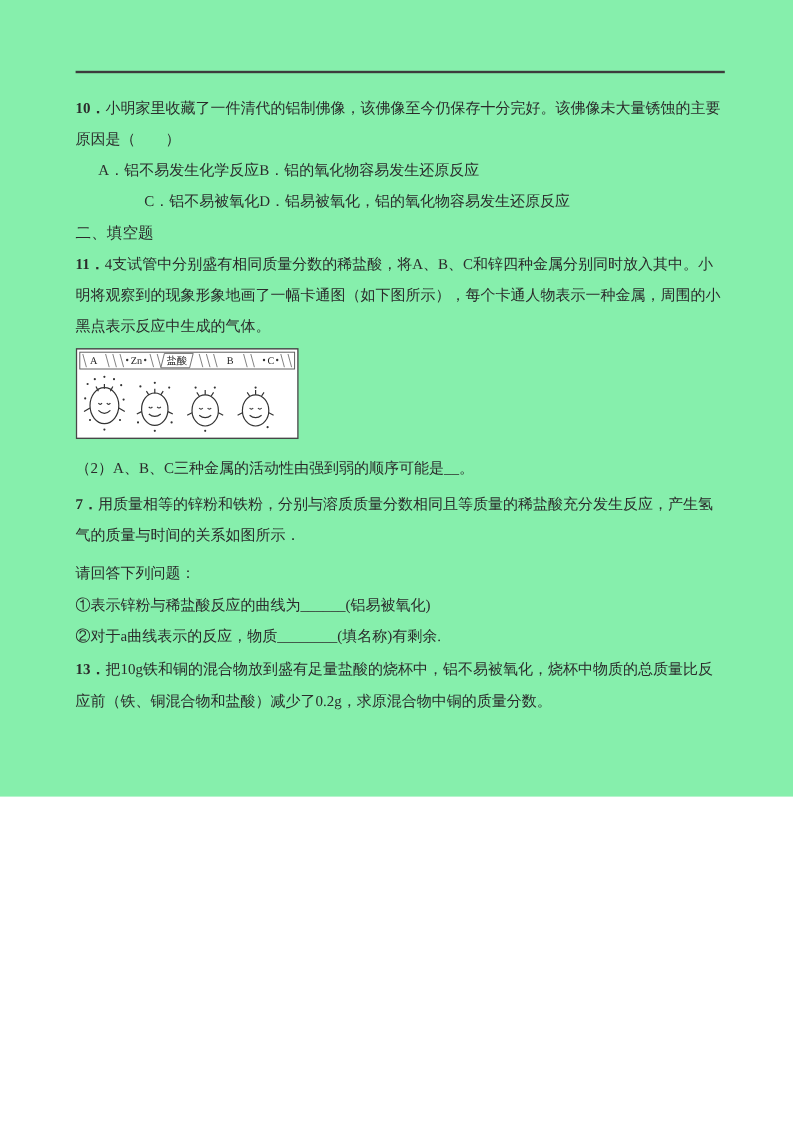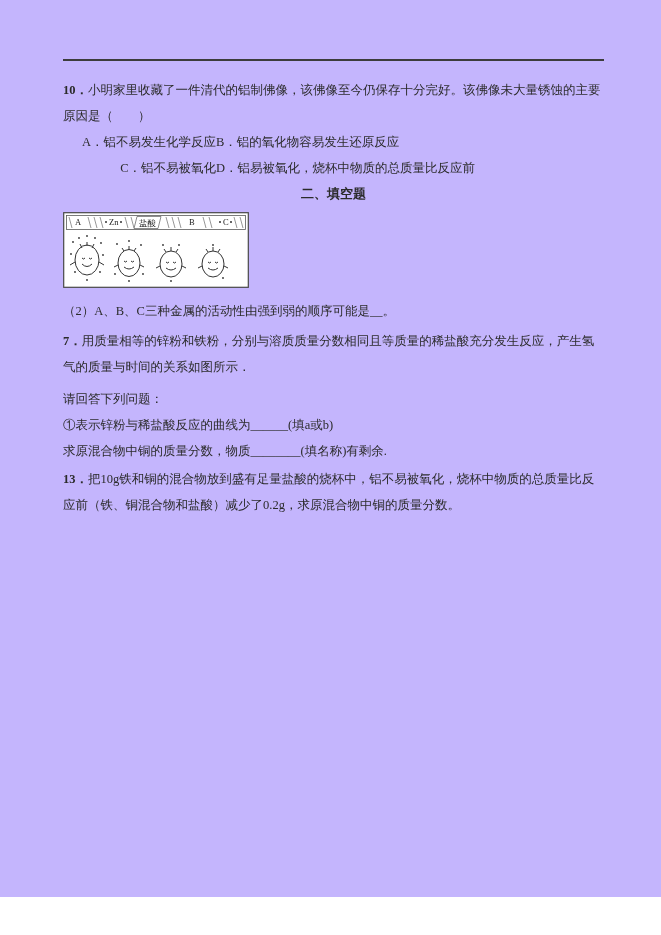--- a/index.html
+++ b/index.html
@@ -1,52 +1,53 @@
 <!DOCTYPE html>
 <html><head>
 <meta charset="utf-8">
 <style>
   html, body { margin: 0; padding: 0; background: #ffffff; }
   .page {
-    width: 661px; height: 897px; background: #c4b5fd; position: relative;
+    width: 661px; height: 664px; background: #86efac; position: relative;
     overflow: hidden; font-family: "Liberation Serif", "DejaVu Serif", serif;
     color: #2b2b2b;
   }
   .content { padding: 0 57px 0 63px; }
   .top-rule { border: none; border-top: 2px solid #3c3c3c; margin: 59px 0 0 0; }
   .para { font-size: 12.5px; line-height: 26px; text-align: left; margin: 0; }
   .qnum { font-weight: bold; }
   .mt16 { margin-top: 16px; }
   .mt10 { margin-top: 10px; }
   .mt6 { margin-top: 6px; }
   .mt4 { margin-top: 4px; }
   .mt2 { margin-top: 2px; }
   .opts { font-size: 12.5px; line-height: 26px; margin: 0; }
   .optcol { display: inline-block; min-width: 153px; text-align: right; }
-  .sec-head { font-size: 13px; font-weight: bold; line-height: 26px; margin: 0; text-align: center; }
+  .sec-head { font-size: 13px; font-weight: normal; line-height: 26px; margin: 0; }
   .cartoon-wrap { margin: 5px 0 0 0; }
   .chart-row { display: flex; align-items: flex-start; margin: 6px 0 0 1px; }
   .ylab { width: 16px; padding-top: 5px; }
   .ylab-chars { font-size: 11.5px; line-height: 13px; width: 13px; word-break: break-all; color: #2b2b2b; }
   .ylab-unit { font-size: 10px; margin-top: 1px; color: #2b2b2b; }
   svg text { font-family: "Liberation Serif", "DejaVu Serif", serif; }
 </style>
 </head>
 <body>
 
 <div class="page">
   <div class="content">
     <hr class="top-rule">
 
     <p class="para mt16"><span class="qnum">10．</span><span>小明家里收藏了一件清代的铝制佛像，该佛像至今仍保存十分完好。该佛像未大量锈蚀的主要原因是（　　）</span></p>
     <p class="opts mt2"><span class="optcol">A．铝不易发生化学反应</span><span>B．铝的氧化物容易发生还原反应</span></p>
-    <p class="opts"><span class="optcol">C．铝不易被氧化</span><span>D．铝易被氧化，烧杯中物质的总质量比反应前</span></p>
+    <p class="opts"><span class="optcol">C．铝不易被氧化</span><span>D．铝易被氧化，铝的氧化物容易发生还原反应</span></p>
 
     <p class="sec-head mt4">二、填空题</p>
 
+    <p class="para"><span class="qnum">11．</span><span>4支试管中分别盛有相同质量分数的稀盐酸，将A、B、C和锌四种金属分别同时放入其中。小明将观察到的现象形象地画了一幅卡通图（如下图所示），每个卡通人物表示一种金属，周围的小黑点表示反应中生成的气体。</span></p>
 
     <div class="cartoon-wrap">
       <svg viewBox="0 0 186 76" width="186" height="76">
         <rect x="0.7" y="0.7" width="184.6" height="74.6" fill="#ffffff" stroke="#474747" stroke-width="1.2"></rect>
         <rect x="3.5" y="3.5" width="179" height="14" fill="#ffffff" stroke="#5a5a5a" stroke-width="0.8"></rect>
         <g stroke="#6a6a6a" stroke-width="0.7">
           <line x1="6" y1="5" x2="9" y2="16"></line>
           <line x1="25" y1="5" x2="28" y2="16"></line>
           <line x1="31" y1="5" x2="34" y2="16"></line>
           <line x1="37" y1="5" x2="40" y2="16"></line>
@@ -123,19 +124,19 @@
         </g>
       </svg>
     </div>
 
     <p class="para mt6">（2）A、B、C三种金属的活动性由强到弱的顺序可能是__。</p>
 
     <p class="para mt4"><span class="qnum">7．</span><span>用质量相等的锌粉和铁粉，分别与溶质质量分数相同且等质量的稀盐酸充分发生反应，产生氢气的质量与时间的关系如图所示．</span></p>
 
 
     <p class="para mt6">请回答下列问题：</p>
-    <p class="para">①表示锌粉与稀盐酸反应的曲线为______(填a或b)</p>
-    <p class="para">求原混合物中铜的质量分数，物质________(填名称)有剩余.</p>
+    <p class="para">①表示锌粉与稀盐酸反应的曲线为______(铝易被氧化)</p>
+    <p class="para">②对于a曲线表示的反应，物质________(填名称)有剩余.</p>
 
 
     <p class="para mt2"><span class="qnum">13．</span><span>把10g铁和铜的混合物放到盛有足量盐酸的烧杯中，铝不易被氧化，烧杯中物质的总质量比反应前（铁、铜混合物和盐酸）减少了0.2g，求原混合物中铜的质量分数。</span></p>
   </div>
 </div>
 
 </body></html>

